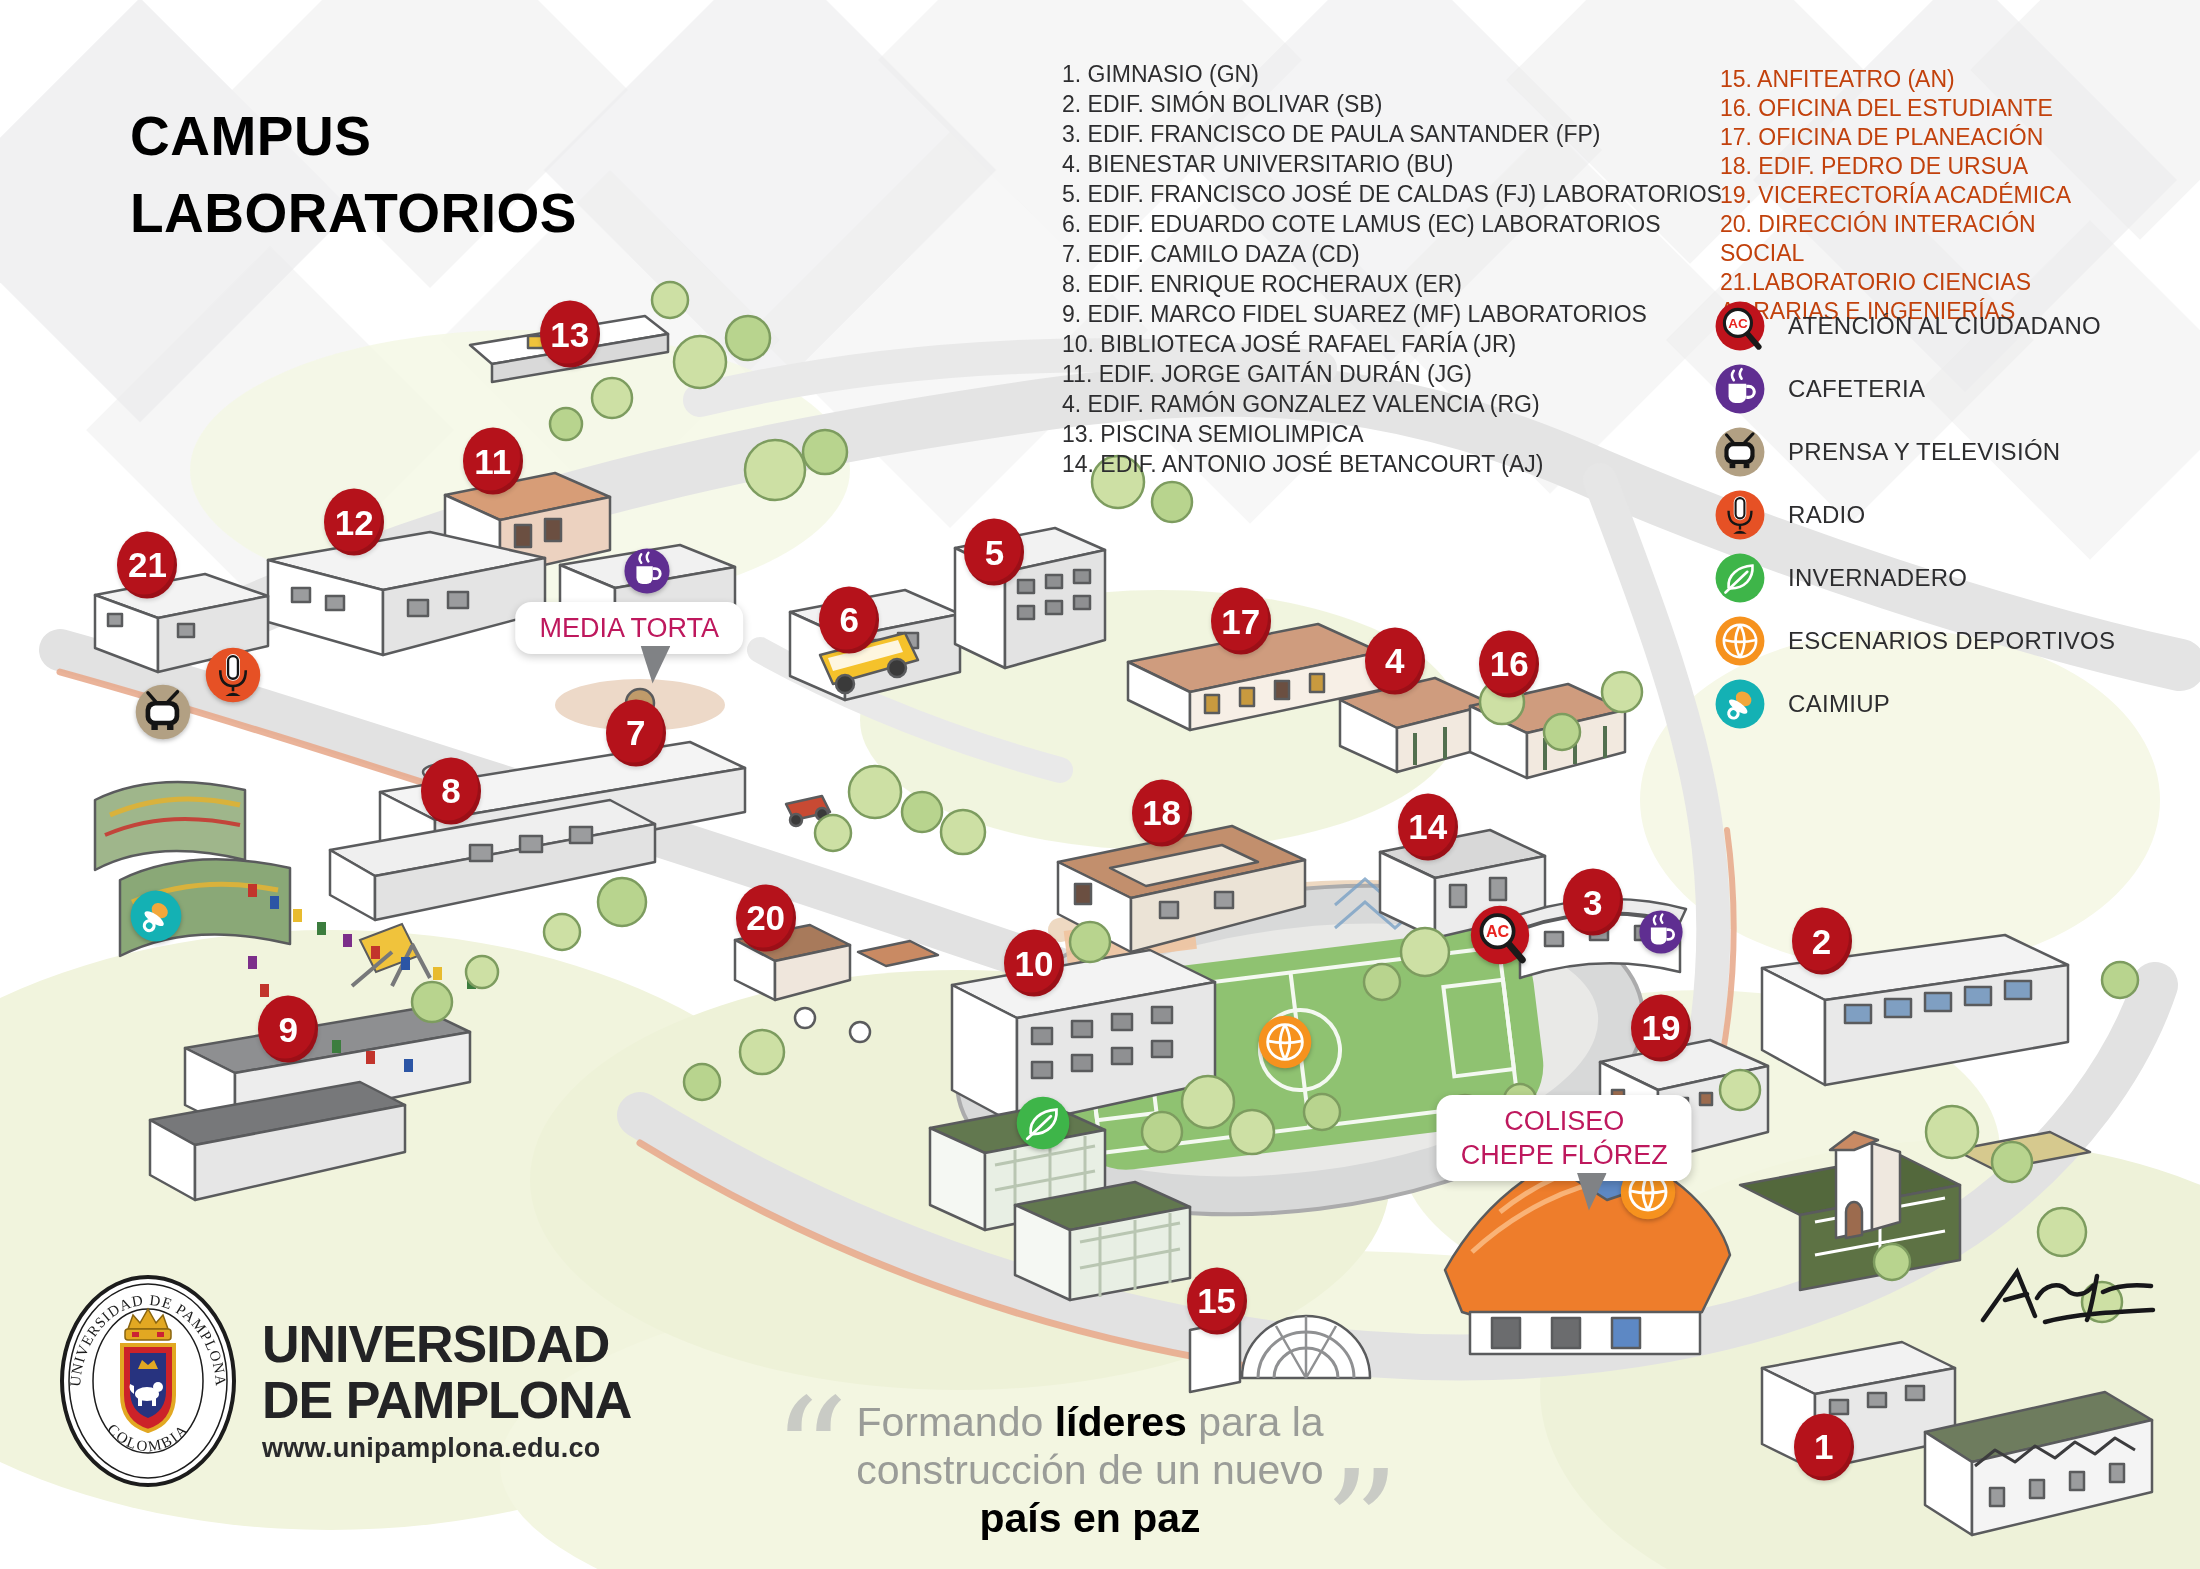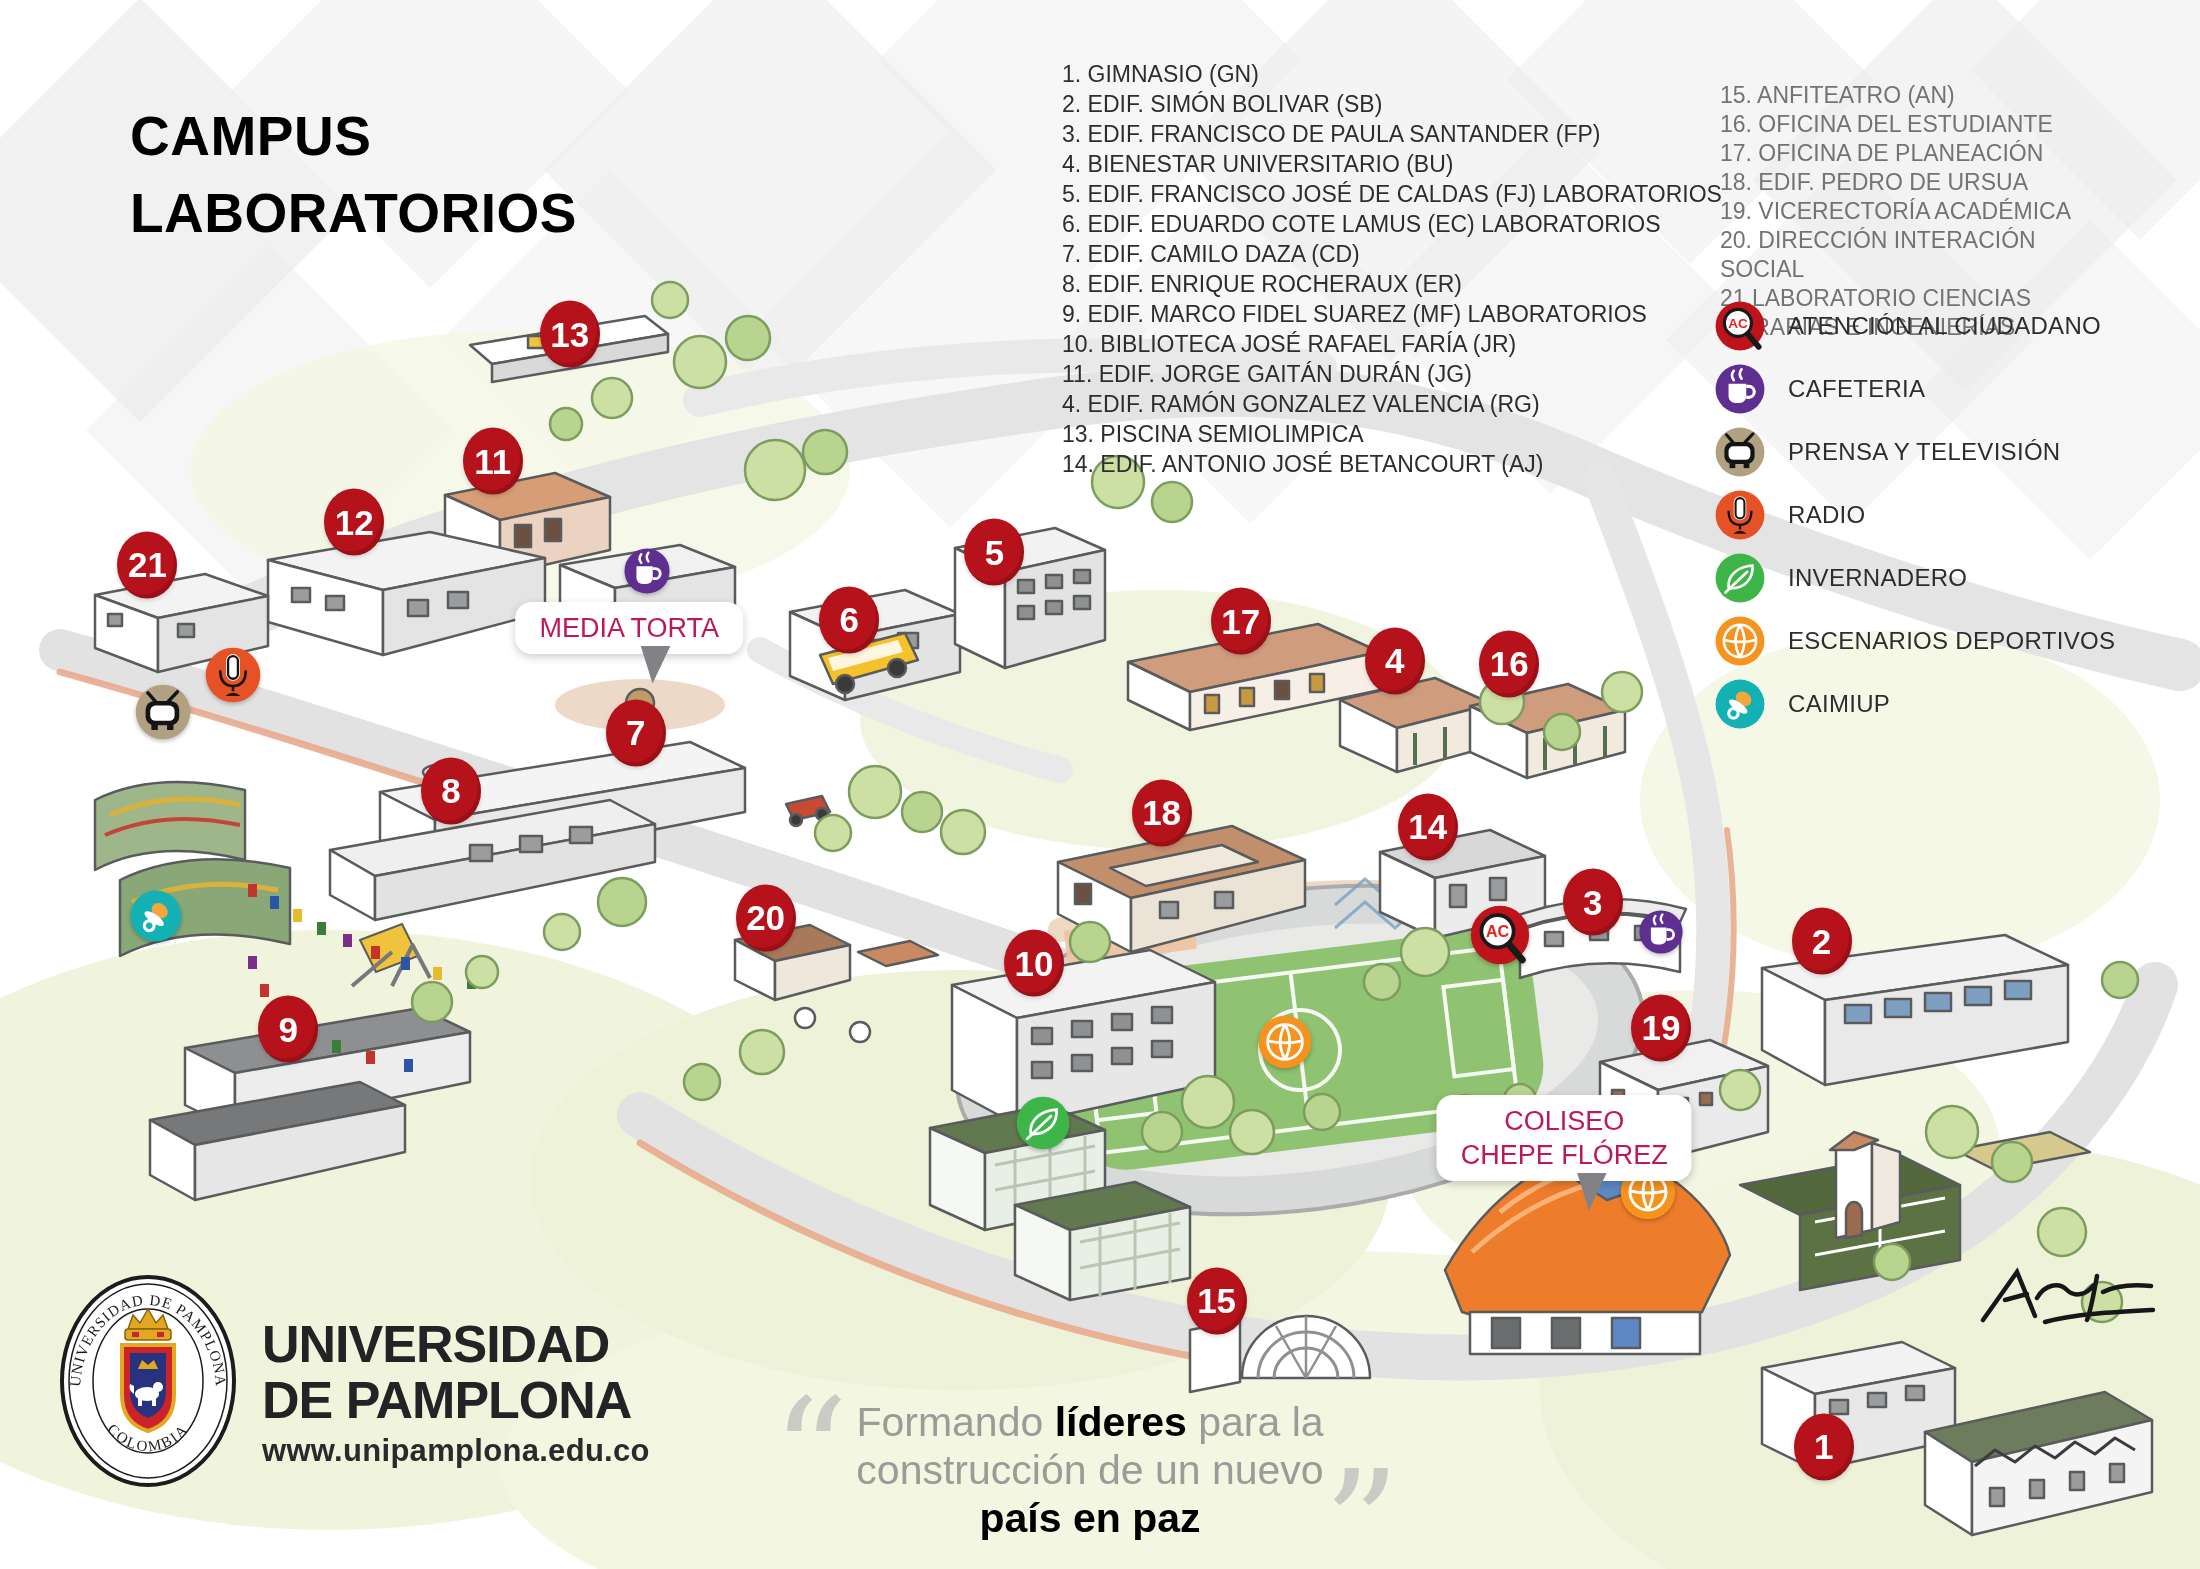--- a/index.html
+++ b/index.html
@@ -5,21 +5,21 @@
   html,body{margin:0;padding:0;background:#fff;}
   body{font-family:"Liberation Sans",sans-serif;color:#2d2d2f;}
   .canvas{position:relative;width:2200px;height:1569px;overflow:hidden;background:#ffffff;}
   .map-art{position:absolute;inset:0;width:100%;height:100%;}
   .overlay{position:absolute;inset:0;}
 
   .page-title{position:absolute;left:130px;top:98px;width:580px;text-align:left;
     font-size:55px;line-height:77px;font-weight:bold;color:#000000;letter-spacing:.5px;}
 
   .bl-left{position:absolute;left:1062px;top:59px;width:680px;font-size:23px;line-height:30px;color:#2d2d2f;}
-  .bl-right{position:absolute;left:1720px;top:81px;width:400px;font-size:23px;line-height:29px;color:#737373;}
+  .bl-right{position:absolute;left:1720px;top:65px;width:400px;font-size:23px;line-height:29px;color:#c2410c;}
 
   .legend{position:absolute;left:1714px;top:300px;width:470px;}
   .legend-item{display:flex;align-items:center;gap:22px;margin-bottom:11px;height:52px;}
   .licon{width:52px;height:52px;flex:0 0 52px;}
   .licon svg{width:100%;height:100%;display:block;}
   .llabel{font-size:24px;letter-spacing:.3px;color:#2d2d2f;}
 
   .marker{position:absolute;transform:translate(-50%,-50%);width:60px;height:67px;border-radius:50%;
     background:#b5121b;color:#fff;font-weight:bold;font-size:35px;display:flex;align-items:center;
     justify-content:center;box-shadow:inset -3px -4px 0 rgba(0,0,0,.14), 0 2px 4px rgba(0,0,0,.15);}
@@ -29,21 +29,21 @@
 
   .map-label{position:absolute;transform:translate(-50%,-50%);background:#fff;border-radius:16px;
     padding:9px 24px;font-size:27px;color:#be185d;box-shadow:0 3px 9px rgba(0,0,0,.20);
     white-space:nowrap;text-align:center;line-height:34px;}
   .map-label::after{content:"";position:absolute;left:55%;bottom:-30px;width:30px;height:38px;
     background:#808285;clip-path:polygon(0 0,100% 0,40% 100%);}
 
   .logo-seal{position:absolute;left:58px;top:1272px;width:180px;height:218px;}
   .wordmark{position:absolute;left:262px;top:1316px;color:#232325;}
   .wm-l1,.wm-l2{font-size:52px;line-height:56px;font-weight:bold;letter-spacing:-1px;}
-  .wm-url{font-size:31px;font-weight:bold;letter-spacing:.3px;margin-top:5px;color:#2a2a2c;}
+  .wm-url{font-size:27px;font-weight:bold;letter-spacing:.3px;margin-top:5px;color:#2a2a2c;}
 
   .quote{position:absolute;left:800px;top:1398px;width:580px;text-align:center;
     font-size:41px;line-height:48px;color:#9a9c98;}
   .quote b{color:#000000;}
   .qmark{position:absolute;font-family:"DejaVu Serif",serif;font-size:150px;color:#c9cbc5;line-height:1;}
   .qopen{left:-28px;top:-20px;}
   .qclose{right:-20px;top:52px;}
 
   .signature{position:absolute;left:1975px;top:1258px;width:190px;height:80px;}
 </style>

